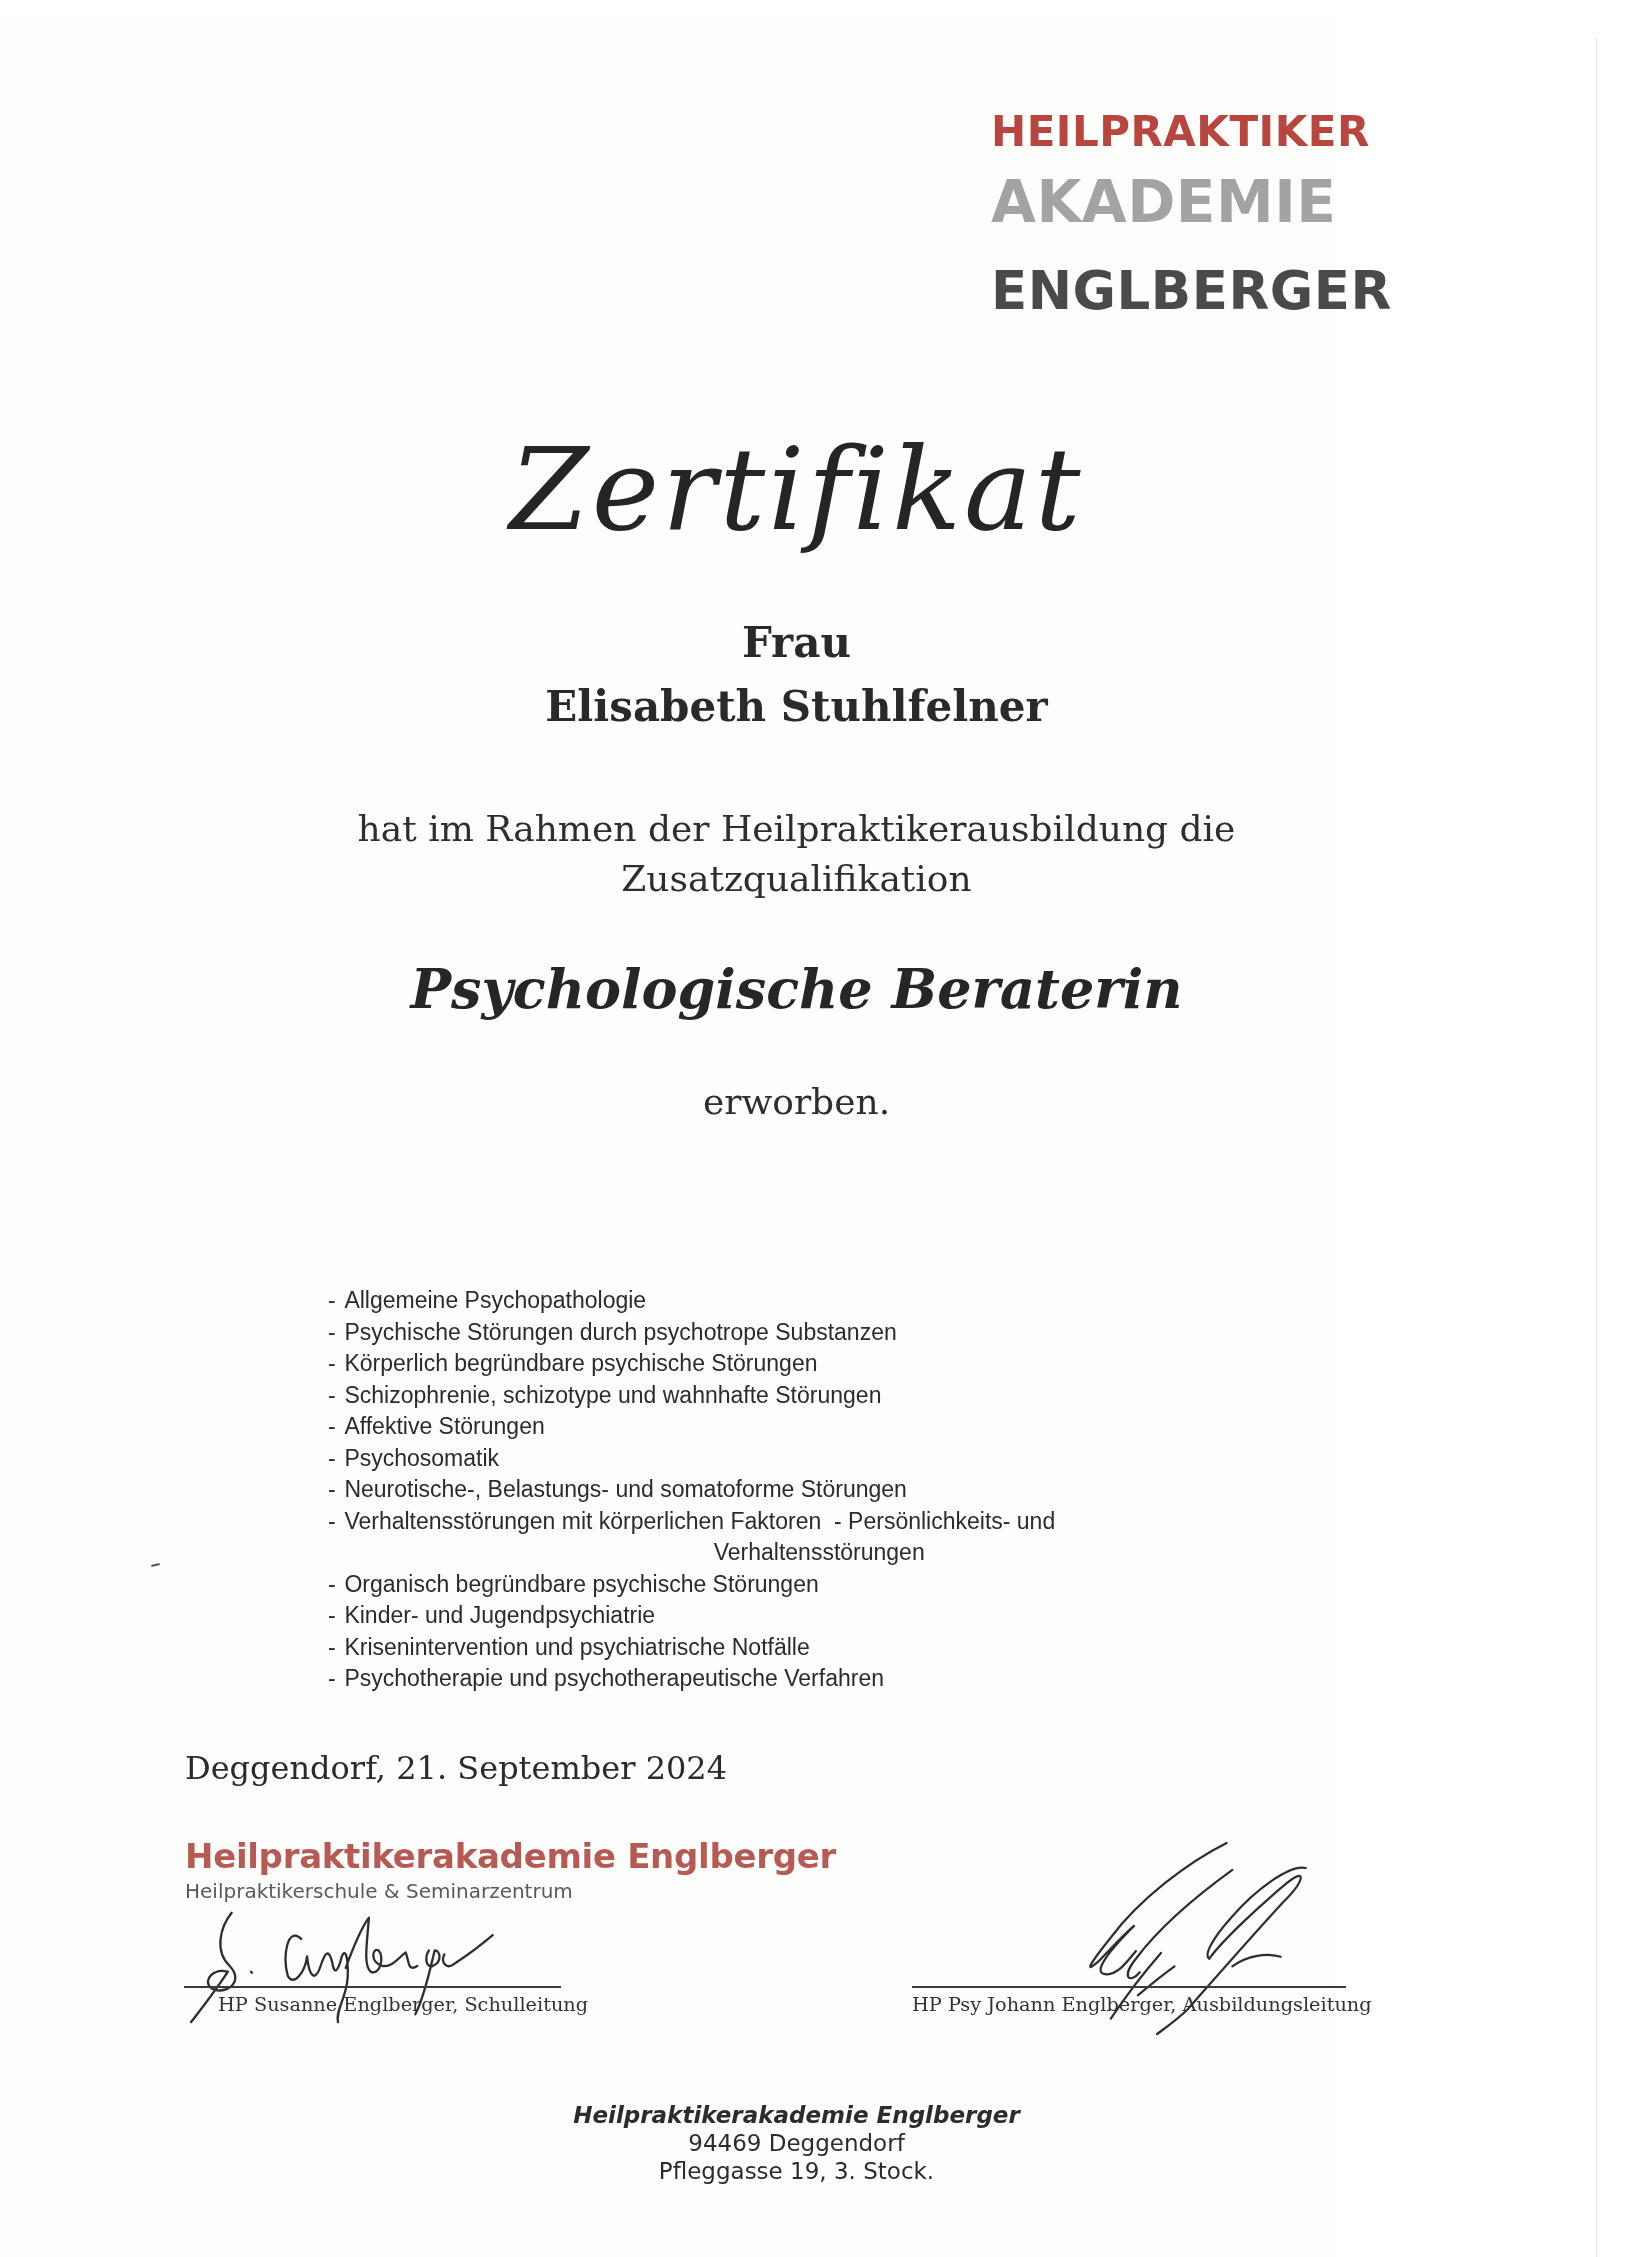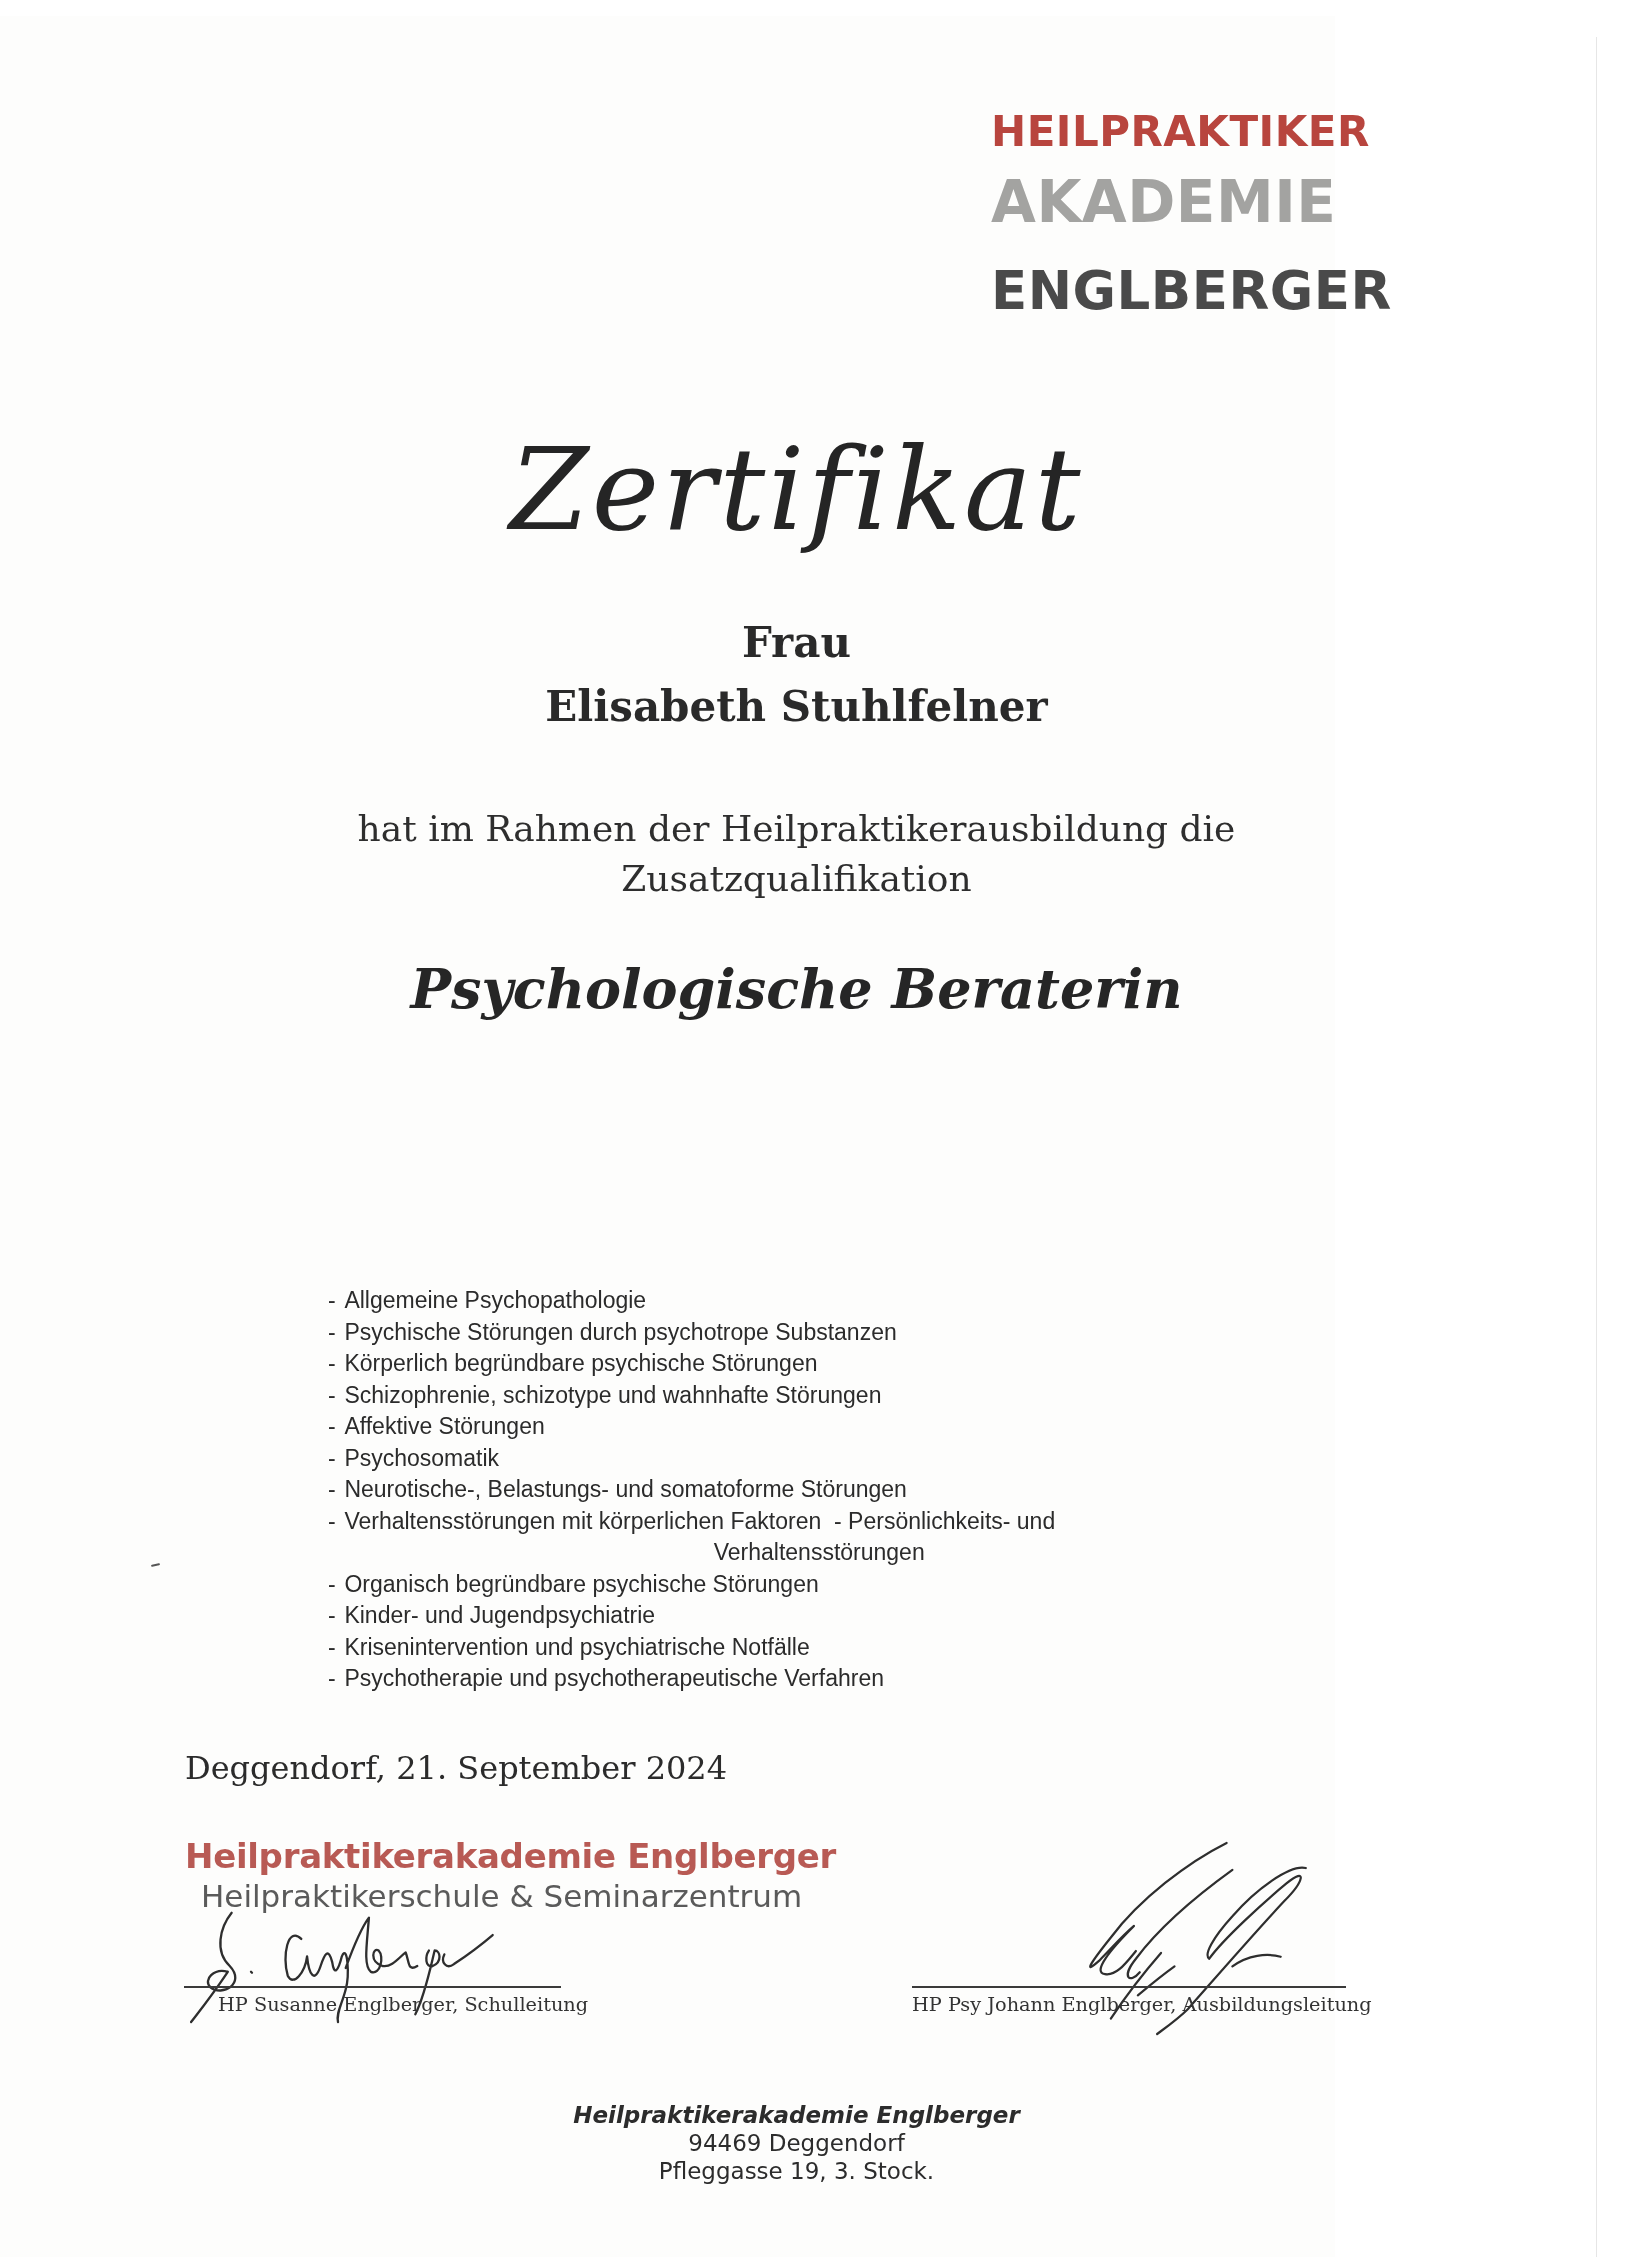--- a/index.html
+++ b/index.html
@@ -149,24 +149,23 @@
       font-weight: bold;
       color: #b85a54;
       line-height: 1;
       letter-spacing: -0.3px;
     }
     .org-sub {
       position: absolute;
       left: 185px;
       top: 1865px;
       font-family: "DejaVu Sans", sans-serif;
-      font-size: 31px;
+      font-size: 20px;
       color: #5a5a5a;
       line-height: 1;
-      margin-left: 16px;
     }
 
     .sig-line {
       position: absolute;
       height: 1.9px;
       background: #3a3a3a;
     }
     .sig-label {
       position: absolute;
       font-family: "DejaVu Serif", serif;
@@ -227,20 +226,21 @@
   <div class="center serif salutation">Frau</div>
   <div class="center serif recipient">Elisabeth Stuhlfelner</div>
 
   <div class="center serif intro">
     <div>hat im Rahmen der Heilpraktikerausbildung die</div>
     <div>Zusatzqualifikation</div>
   </div>
 
   <div class="center serif qualification">Psychologische Beraterin</div>
 
+  <div class="center serif acquired">erworben.</div>
 
 
   <ul class="topics">
     <li><span class="dash">-</span><span>Allgemeine Psychopathologie</span></li>
     <li><span class="dash">-</span><span>Psychische Störungen durch psychotrope Substanzen</span></li>
     <li><span class="dash">-</span><span>Körperlich begründbare psychische Störungen</span></li>
     <li><span class="dash">-</span><span>Schizophrenie, schizotype und wahnhafte Störungen</span></li>
     <li><span class="dash">-</span><span>Affektive Störungen</span></li>
     <li><span class="dash">-</span><span>Psychosomatik</span></li>
     <li><span class="dash">-</span><span>Neurotische-, Belastungs- und somatoforme Störungen</span></li>

